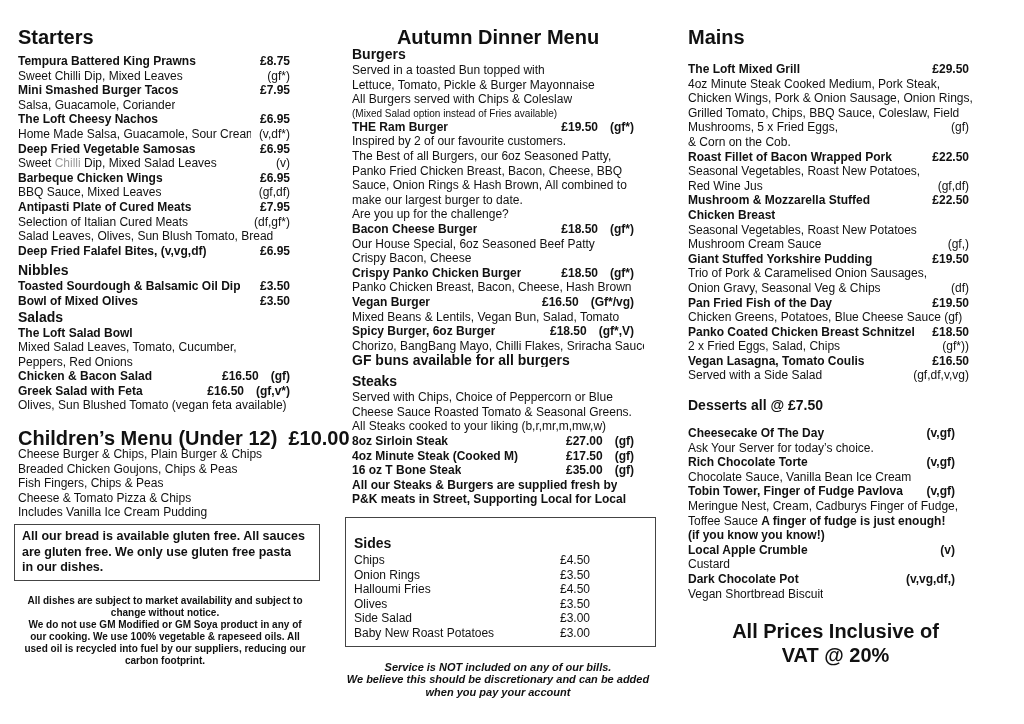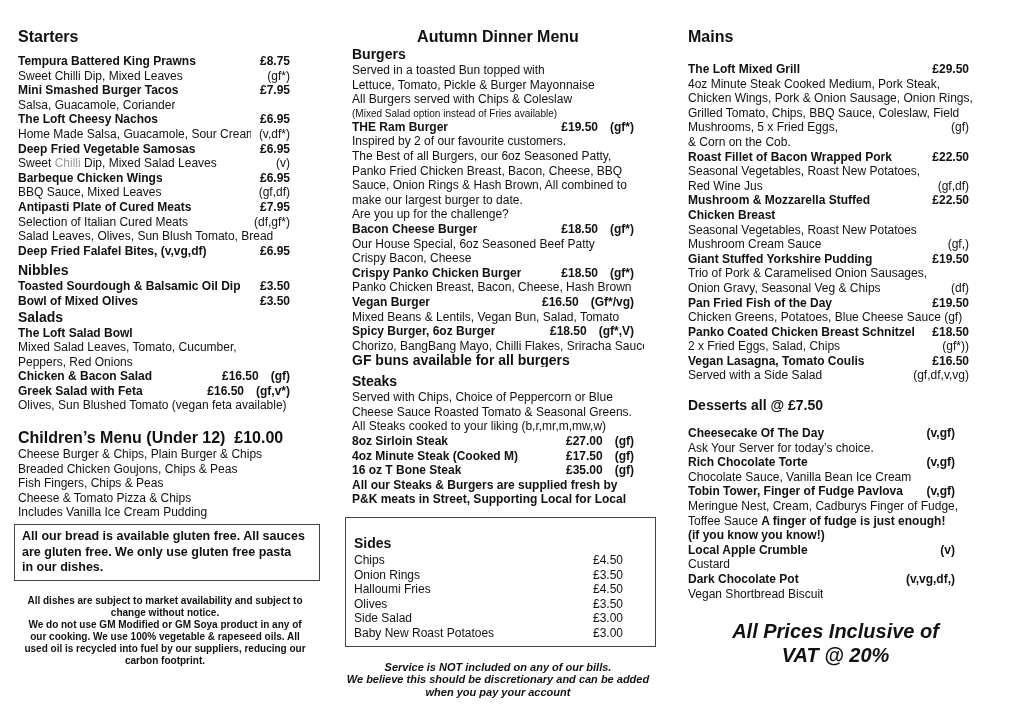--- a/index.html
+++ b/index.html
@@ -3,45 +3,45 @@
 <meta charset="utf-8">
 <style>
   html,body{margin:0;padding:0;}
   body{width:1024px;height:724px;background:#ffffff;overflow:hidden;
        font-family:"Liberation Sans","DejaVu Sans",sans-serif;color:#111;}
   .page{position:relative;width:1024px;height:724px;background:#fff;}
   .col{position:absolute;top:28px;}
   .colL{left:18px;width:272px;}
   .colM{left:352px;width:292px;}
   .colR{left:688px;width:295px;}
-  .h1{font-size:16px;font-weight:700;line-height:18px;white-space:nowrap;}
+  .h1{font-size:20px;font-weight:700;line-height:18px;white-space:nowrap;}
   .h2{font-size:14px;font-weight:700;line-height:17px;white-space:nowrap;}
   .center{text-align:center;}
   .row{display:flex;justify-content:space-between;align-items:baseline;
        font-size:12px;line-height:14.6px;white-space:nowrap;}
   .row.bold{font-weight:700;}
   .row .lft{flex:0 1 auto;overflow:hidden;}
   .rgt{display:flex;gap:12px;flex:0 0 auto;margin-left:8px;}
   .colM .rgt{margin-right:10px;}
   .colR .rgt{margin-right:14px;}
   .g{color:#9b9b9b;}
   .b{font-weight:700;}
   .small{font-size:10px;line-height:13px;}
   .smallbold{font-size:14px;line-height:14px;}
   .boxtext{font-size:12.5px;line-height:15.5px;}
   .box{border:1px solid #444;}
   .left-box{margin:0 -30px 0 -4px;padding:4px 7px;}
   .sides-box{margin:0 -12px 0 -7px;padding:17px 8px 5px 8px;}
   .sides-box .h2{margin-bottom:1px;}
-  .sides-box .rgt{margin-right:24px;align-items:center;}
+  .sides-box .rgt{margin-right:57px;align-items:center;}
   .din .rgt{margin-right:28px;}
   .note{text-align:center;font-weight:700;}
   .note.fine{font-size:10px;line-height:12px;margin:0 -28px 0 -6px;}
   .note.service{font-size:11px;font-style:italic;line-height:12.5px;margin:0 -8px;}
-  .big{font-size:20px;font-weight:700;line-height:24px;text-align:center;margin-top:2px;font-style:italic;}
+  .big{font-size:20px;font-weight:700;line-height:24px;text-align:center;margin-top:2px;}
   .gap{width:100%;}
 </style>
 </head>
 <body>
 
 <div class="page">
   <div class="col colL">
       <div class="h1">Starters</div>
       <div class="gap" style="height: 8px;"></div>
       <div class="row bold">

